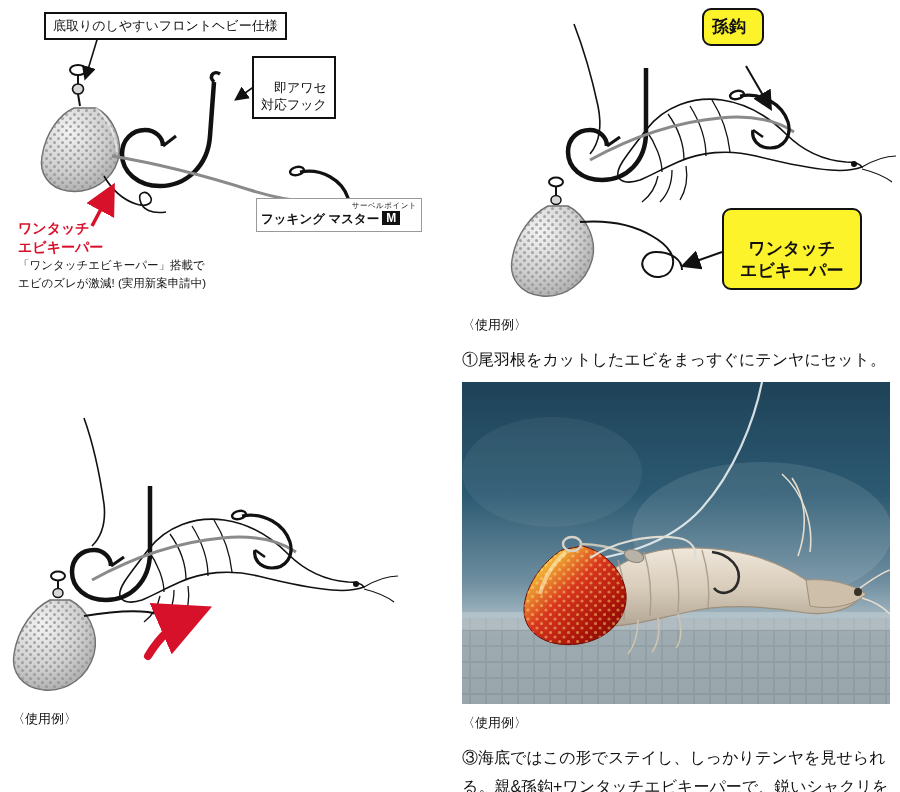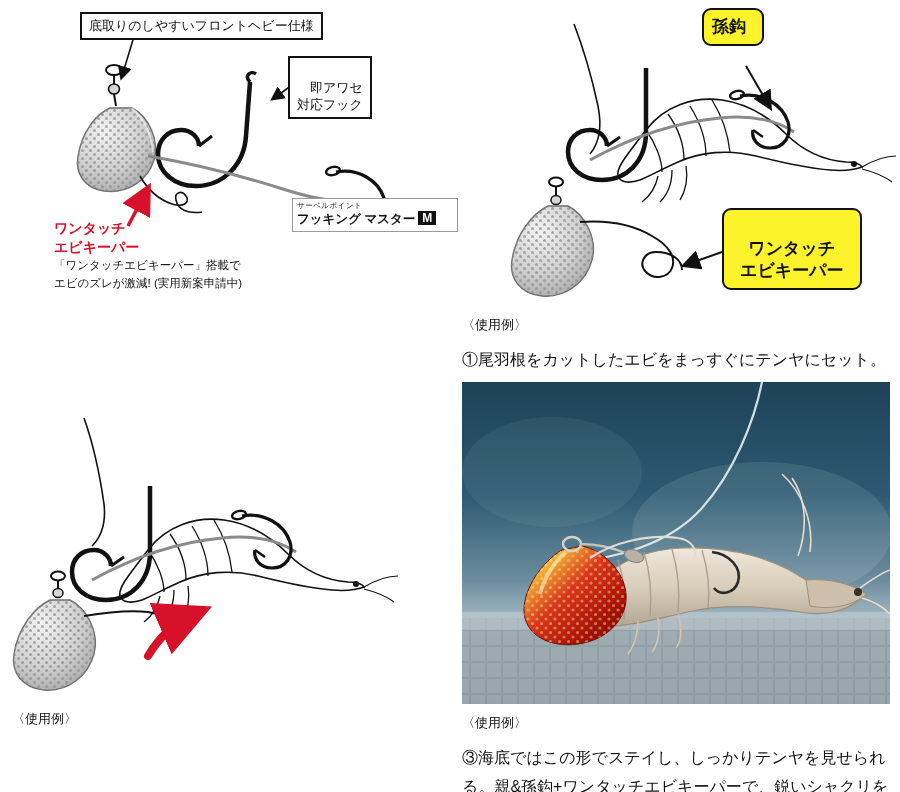--- a/index.html
+++ b/index.html
@@ -60,21 +60,21 @@
     position: absolute;
     font-size: 16px;
     line-height: 1.8;
   }
   .hookbox {
     position: absolute;
     border: 1px solid #9a9a9a;
     background: #fff;
     padding: 2px 4px 3px 4px;
   }
-  .hookbox .t1 { font-size: 7.5px; letter-spacing: .5px; text-align:left; }
+  .hookbox .t1 { font-size: 7.5px; letter-spacing: .5px; text-align:right; }
   .hookbox .t2 { font-size: 12.5px; font-weight: bold; white-space: nowrap; }
   .hookbox .mbadge {
     display: inline-block;
     background: #111;
     color: #fff;
     font-size: 12px;
     font-weight: bold;
     padding: 0px 4px;
     margin-left: 3px;
     vertical-align: 1px;
@@ -82,21 +82,21 @@
   svg { display:block; overflow: visible; }
   .photo {
     position: absolute;
     overflow: hidden;
     background: #2e4a5c;
   }
 </style>
 </head>
 <body>
 
-<div class="panel" style="left:0; top:0; width:450px; height:360px;margin-left:36px;">
+<div class="panel" style="left:0; top:0; width:450px; height:360px;">
 
   <svg width="450" height="300" style="position:absolute; left:0; top:40px;">
     <defs>
       <radialGradient id="headGradTL" cx="35%" cy="28%" r="80%">
         <stop offset="0%" stop-color="#f2f2f2"></stop>
         <stop offset="60%" stop-color="#cfcfcf"></stop>
         <stop offset="100%" stop-color="#a8a8a8"></stop>
       </radialGradient>
       <pattern id="dotsTL" width="8" height="8" patternUnits="userSpaceOnUse">
         <circle cx="2.5" cy="2.5" r="1.5" fill="#8f8f8f"></circle>

